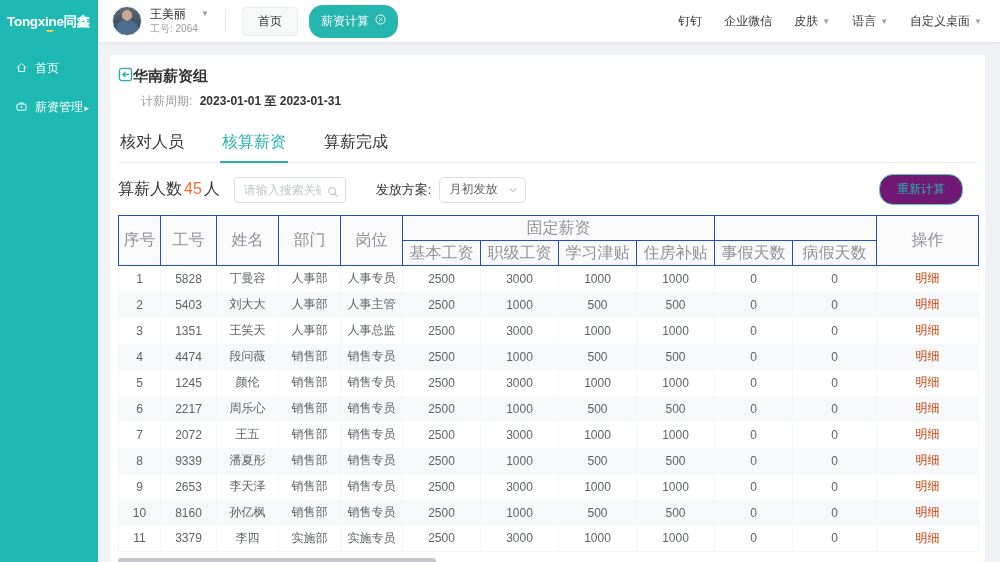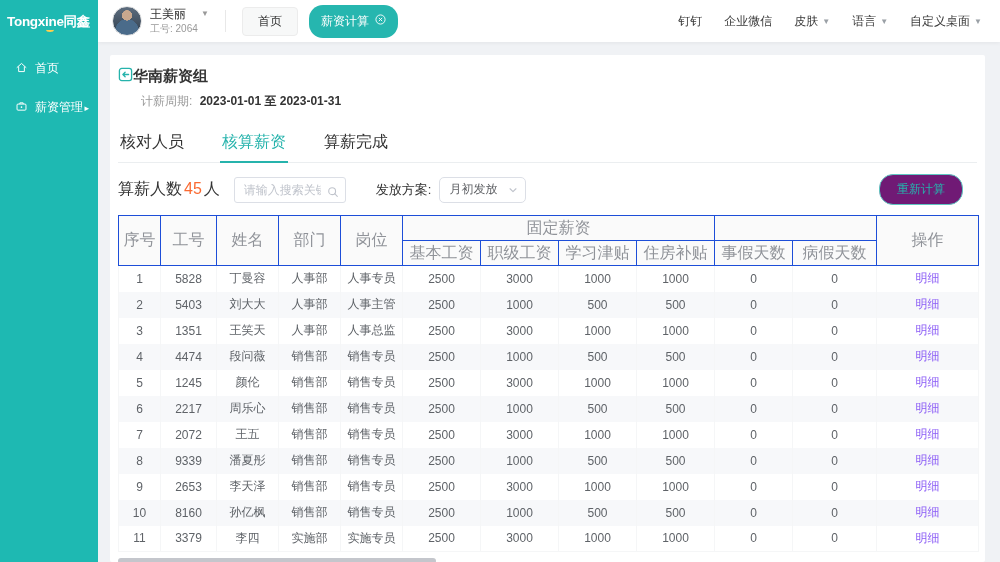--- a/index.html
+++ b/index.html
@@ -58,21 +58,21 @@
   .select { width:87px; height:26px; border:1px solid #dcdfe6; border-radius:5px; display:flex; align-items:center; justify-content:space-between; padding:0 7px 0 9px; font-size:12px; color:#606266; cursor:pointer; background:#fff; }
   .select .ph { color:#c0c4cc; }
   .recalc-btn { margin-left:auto; margin-right:14px; border:1px solid #5fc6c1; color:#26b3ac; background:#701a75; border-radius:14px; padding:6px 17px; font-size:12px; cursor:pointer; font-family:inherit; }
 
   table { border-collapse:collapse; table-layout:fixed; width:860px; }
   th { background:#fafafa; font-weight:normal; color:#909399; font-size:16px; height:25px; border:1px solid #1d4ed8; }
   td { color:#5f6368; font-size:12px; height:26px; text-align:center; border-right:1px solid #f5f6f7; overflow:hidden; white-space:nowrap; }
   td:first-child { border-left:1px solid #f5f6f7; }
   tbody tr:nth-child(even) td { background:#f7f8fa; }
   tbody tr:last-child td { border-bottom:1px solid #f5f6f7; }
-  .detail-link { color:#8b5cf6; cursor:pointer; text-decoration:none; }
+  .detail-link { color:#c2410c; cursor:pointer; text-decoration:none; }
 
   .h-scrollbar { width:318px; height:6px; background:#c4c6cc; border-radius:3px; margin:6px 0 0 0; cursor:pointer; }
 </style>
 </head>
 <body>
 
 <div class="sidebar">
   <div class="logo">
     <span>Tongxine同鑫</span>
     <span class="logo-smile"></span>

